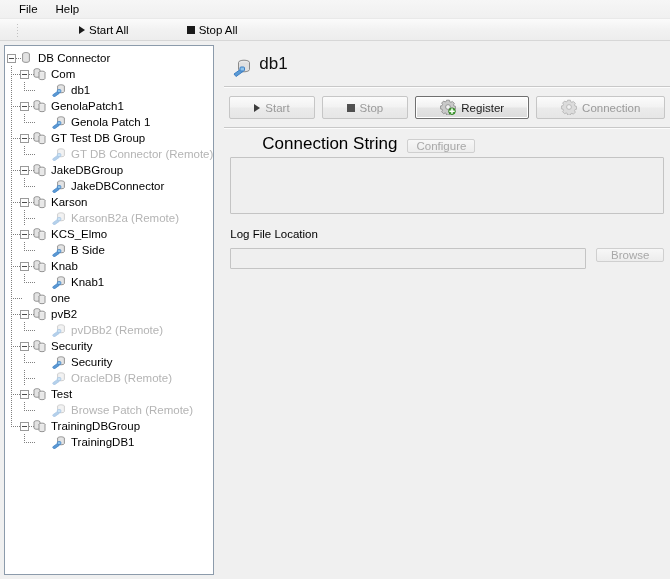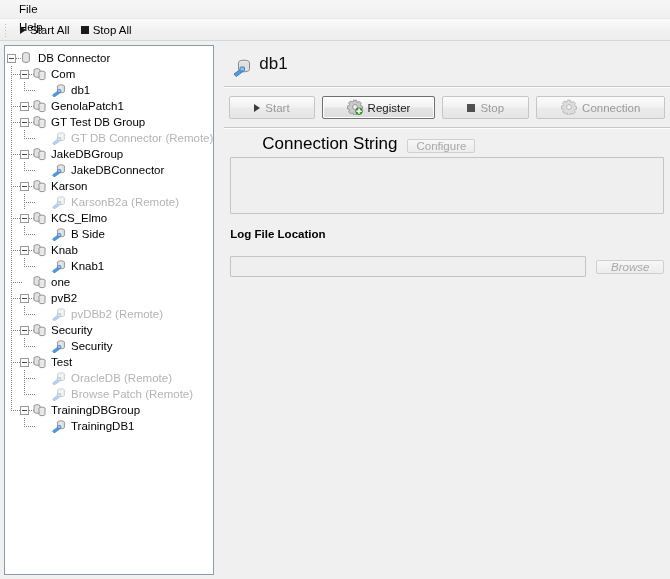--- a/index.html
+++ b/index.html
@@ -11,39 +11,39 @@
     font-size:11.5px;
     color:#000;
     overflow:hidden;
     position:relative;
   }
 
   
   #menubar {
     height:19px;
     background:linear-gradient(to bottom,#f6f6f6 0%,#f0f0f0 100%);
-    display:flex; align-items:flex-start;
+    display:flex; align-items:flex-end;
     padding-left:10px;
     border-bottom:1px solid #e9e9e9;
-    flex-direction:column;
   }
   #menubar .menu-item {
     padding:2px 9px;
     font-size:11.5px;
     line-height:14px;
     cursor:default;
   }
 
   
   #toolbar {
     height:22px;
     background:linear-gradient(to bottom,#fbfbfb 0%,#f1f1f1 55%,#ededed 100%);
     display:flex; align-items:center;
     border-bottom:1px solid #d7d7d7;
-    padding-left:3px;
+    padding-left:15px;
+    gap:47px;
   }
   .grip {
     width:7px; height:16px;
     margin-right:4px;
     background-image:radial-gradient(#bdbdbd 40%, transparent 41%);
     background-size:3px 3px;
     background-position:1px 1px;
     background-repeat:repeat-y;
     opacity:.9;
   }
@@ -189,28 +189,28 @@
     border:1px solid #cfcfcf; border-radius:2px;
     background:linear-gradient(to bottom,#f7f7f7,#ececec);
     color:#a8a8a8; cursor:default;
   }
   .txtarea {
     width:100%; height:57px;
     background:#efefef;
     border:1px solid #c4c4c4;
     border-radius:1px;
   }
-  .inputrow { display:flex; align-items:center; gap:10px; margin-top:16px;font-style:italic; }
+  .inputrow { display:flex; align-items:flex-start; gap:10px; margin-top:8px; }
   .txtinput {
     flex:1 1 auto; height:21px;
     background:#efefef;
     border:1px solid #c4c4c4;
     border-radius:1px;
   }
-  .lblplain { font-size:11.5px; margin-top:14px;font-weight:bold; }
+  .lblplain { font-size:11.5px; margin-top:14px; }
 </style>
 </head>
 <body>
 
 <div id="menubar">
   <div class="menu-item">File</div>
   <div class="menu-item">Help</div>
 </div>
 
 <div id="toolbar">
@@ -294,20 +294,39 @@
               <ellipse cx="5" cy="3" rx="3" ry="1.3" fill="#ededed" stroke="#8a8a8a" stroke-width=".9"></ellipse>
               <path d="M2 3 v6 a3 1.3 0 0 0 6 0 V3" fill="#e3e3e3" stroke="#8a8a8a" stroke-width=".9"></path>
               <ellipse cx="10" cy="5.4" rx="3" ry="1.3" fill="#f3f3f3" stroke="#8a8a8a" stroke-width=".9"></ellipse>
               <path d="M7 5.4 v6 a3 1.3 0 0 0 6 0 V5.4" fill="#e8e8e8" stroke="#8a8a8a" stroke-width=".9"></path>
             </svg>
           </span>
           <span class="lbl">GenolaPatch1</span>
         </div>
         <div class="trow">
           <span class="ind w13">
+            <span class="vline"></span>
+          </span>
+          <span class="ind w20">
+            <span class="hline"></span>
+            <span class="elbow"></span>
+          </span>
+          <span class="ind w13"></span>
+          <span class="ico">
+            <svg width="15" height="14" viewBox="0 0 15 14">
+              <ellipse cx="9" cy="3.2" rx="3.4" ry="1.4" fill="#ededed" stroke="#8a8a8a" stroke-width=".9"></ellipse>
+              <path d="M5.6 3.2 v5.2 a3.4 1.4 0 0 0 6.8 0 V3.2" fill="#e3e3e3" stroke="#8a8a8a" stroke-width=".9"></path>
+              <path d="M0.6 12 l5-3.6 l1.6 2 l-5 3.6 z" fill="#5b9bd5" stroke="#3f7fc4" stroke-width=".8"></path>
+              <rect x="5.4" y="6.6" width="3.4" height="3" rx=".8" fill="#8fc4ea" stroke="#3f7fc4" stroke-width=".8"></rect>
+            </svg>
+          </span>
+          <span class="lbl">Genola Patch 1</span>
+        </div>
+        <div class="trow">
+          <span class="ind w13">
             <span class="hline"></span>
             <span class="vline"></span>
           </span>
           <span class="ind w13">
             <span class="exp"></span>
             <span class="hline" style="left: 11px; width: 5px;"></span>
           </span>
           <span class="ico">
             <svg width="15" height="14" viewBox="0 0 15 14">
               <ellipse cx="5" cy="3" rx="3" ry="1.3" fill="#ededed" stroke="#8a8a8a" stroke-width=".9"></ellipse>
@@ -574,57 +593,57 @@
           <span class="ico">
             <svg width="15" height="14" viewBox="0 0 15 14">
               <ellipse cx="9" cy="3.2" rx="3.4" ry="1.4" fill="#ededed" stroke="#8a8a8a" stroke-width=".9"></ellipse>
               <path d="M5.6 3.2 v5.2 a3.4 1.4 0 0 0 6.8 0 V3.2" fill="#e3e3e3" stroke="#8a8a8a" stroke-width=".9"></path>
               <path d="M0.6 12 l5-3.6 l1.6 2 l-5 3.6 z" fill="#5b9bd5" stroke="#3f7fc4" stroke-width=".8"></path>
               <rect x="5.4" y="6.6" width="3.4" height="3" rx=".8" fill="#8fc4ea" stroke="#3f7fc4" stroke-width=".8"></rect>
             </svg>
           </span>
           <span class="lbl">Security</span>
         </div>
+        <div class="trow remote">
+          <span class="ind w13">
+            <span class="vline"></span>
+          </span>
+          <span class="ind w20">
+            <span class="hline"></span>
+            <span class="vline"></span>
+          </span>
+          <span class="ind w13"></span>
+          <span class="ico" style="opacity: 0.45;">
+            <svg width="15" height="14" viewBox="0 0 15 14">
+              <ellipse cx="9" cy="3.2" rx="3.4" ry="1.4" fill="#ededed" stroke="#8a8a8a" stroke-width=".9"></ellipse>
+              <path d="M5.6 3.2 v5.2 a3.4 1.4 0 0 0 6.8 0 V3.2" fill="#e3e3e3" stroke="#8a8a8a" stroke-width=".9"></path>
+              <path d="M0.6 12 l5-3.6 l1.6 2 l-5 3.6 z" fill="#5b9bd5" stroke="#3f7fc4" stroke-width=".8"></path>
+              <rect x="5.4" y="6.6" width="3.4" height="3" rx=".8" fill="#8fc4ea" stroke="#3f7fc4" stroke-width=".8"></rect>
+            </svg>
+          </span>
+          <span class="lbl">OracleDB (Remote)</span>
+        </div>
         <div class="trow">
           <span class="ind w13">
             <span class="hline"></span>
             <span class="vline"></span>
           </span>
           <span class="ind w13">
             <span class="exp"></span>
             <span class="hline" style="left: 11px; width: 5px;"></span>
           </span>
           <span class="ico">
             <svg width="15" height="14" viewBox="0 0 15 14">
               <ellipse cx="5" cy="3" rx="3" ry="1.3" fill="#ededed" stroke="#8a8a8a" stroke-width=".9"></ellipse>
               <path d="M2 3 v6 a3 1.3 0 0 0 6 0 V3" fill="#e3e3e3" stroke="#8a8a8a" stroke-width=".9"></path>
               <ellipse cx="10" cy="5.4" rx="3" ry="1.3" fill="#f3f3f3" stroke="#8a8a8a" stroke-width=".9"></ellipse>
               <path d="M7 5.4 v6 a3 1.3 0 0 0 6 0 V5.4" fill="#e8e8e8" stroke="#8a8a8a" stroke-width=".9"></path>
             </svg>
           </span>
           <span class="lbl">Test</span>
-        </div>
-        <div class="trow remote">
-          <span class="ind w13">
-            <span class="vline"></span>
-          </span>
-          <span class="ind w20">
-            <span class="hline"></span>
-            <span class="vline"></span>
-          </span>
-          <span class="ind w13"></span>
-          <span class="ico" style="opacity: 0.45;">
-            <svg width="15" height="14" viewBox="0 0 15 14">
-              <ellipse cx="9" cy="3.2" rx="3.4" ry="1.4" fill="#ededed" stroke="#8a8a8a" stroke-width=".9"></ellipse>
-              <path d="M5.6 3.2 v5.2 a3.4 1.4 0 0 0 6.8 0 V3.2" fill="#e3e3e3" stroke="#8a8a8a" stroke-width=".9"></path>
-              <path d="M0.6 12 l5-3.6 l1.6 2 l-5 3.6 z" fill="#5b9bd5" stroke="#3f7fc4" stroke-width=".8"></path>
-              <rect x="5.4" y="6.6" width="3.4" height="3" rx=".8" fill="#8fc4ea" stroke="#3f7fc4" stroke-width=".8"></rect>
-            </svg>
-          </span>
-          <span class="lbl">OracleDB (Remote)</span>
         </div>
         <div class="trow remote">
           <span class="ind w13">
             <span class="vline"></span>
           </span>
           <span class="ind w20">
             <span class="hline"></span>
             <span class="elbow"></span>
           </span>
           <span class="ind w13"></span>
@@ -695,38 +714,38 @@
 
     <div class="hr"></div>
 
     <div id="btnrow">
 
       <div class="btn">
         <span class="tri-play-d"></span>
         <span>Start</span>
       </div>
 
+      <div class="btn">
+        <span class="sq-stop-d"></span>
+        <span>Stop</span>
+      </div>
+
       <div class="btn enabled">
         <span>
           <svg width="16" height="16" viewBox="0 0 16 16">
             <path d="M6.6 1.2h2.8l.35 1.6 1.2.5 1.4-.85 2 2-.85 1.4.5 1.2 1.6.35v2.8l-1.6.35-.5 1.2.85 1.4-2 2-1.4-.85-1.2.5L9.4 16H6.6l-.35-1.6-1.2-.5-1.4.85-2-2 .85-1.4-.5-1.2L.4 9.8V7l1.6-.35.5-1.2L1.65 4.05l2-2 1.4.85 1.2-.5z" fill="#c9c9c9" stroke="#8f8f8f" stroke-width=".9"></path>
             <circle cx="8" cy="8" r="2.4" fill="#f2f2f2" stroke="#8f8f8f" stroke-width=".9"></circle>
             <circle cx="12" cy="12.2" r="3.3" fill="#4bab3b" stroke="#2f7a22" stroke-width=".9"></circle>
             <path d="M12 10.1v4.2M9.9 12.2h4.2" stroke="#fff" stroke-width="1.5" stroke-linecap="round"></path>
           </svg>
         </span>
         <span>Register</span>
       </div>
 
       <div class="btn">
-        <span class="sq-stop-d"></span>
-        <span>Stop</span>
-      </div>
-
-      <div class="btn">
         <span>
           <svg width="16" height="16" viewBox="0 0 16 16">
             <path d="M6.6 1.2h2.8l.35 1.6 1.2.5 1.4-.85 2 2-.85 1.4.5 1.2 1.6.35v2.8l-1.6.35-.5 1.2.85 1.4-2 2-1.4-.85-1.2.5L9.4 16H6.6l-.35-1.6-1.2-.5-1.4.85-2-2 .85-1.4-.5-1.2L.4 9.8V7l1.6-.35.5-1.2L1.65 4.05l2-2 1.4.85 1.2-.5z" fill="#dcdcdc" stroke="#b5b5b5" stroke-width=".9"></path>
             <circle cx="8" cy="8" r="2.4" fill="#f2f2f2" stroke="#b5b5b5" stroke-width=".9"></circle>
           </svg>
         </span>
         <span>Connection</span>
       </div>
     </div>
 

